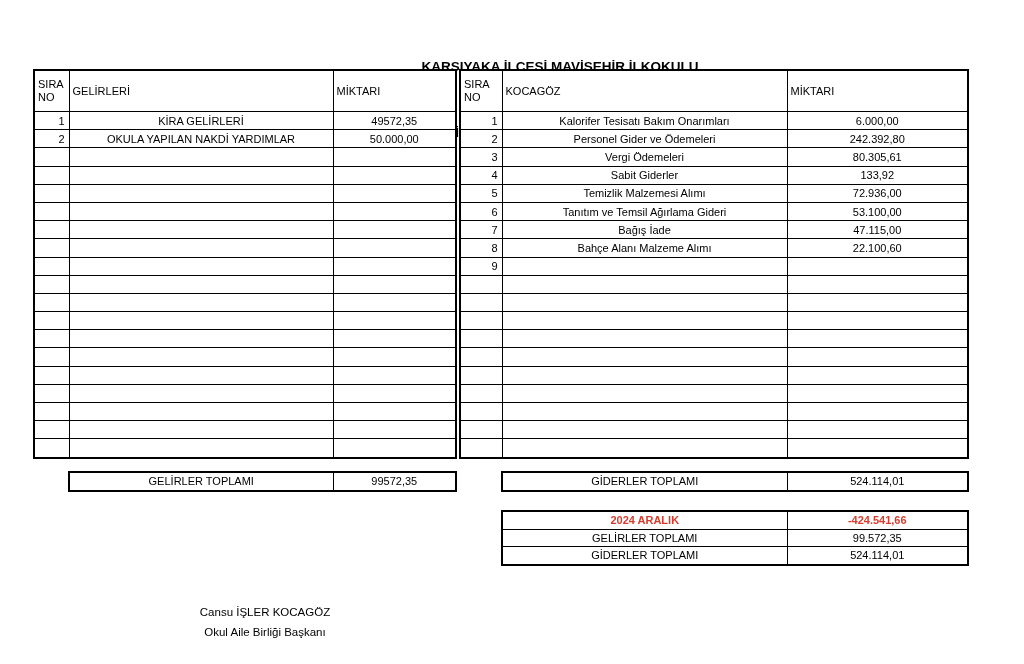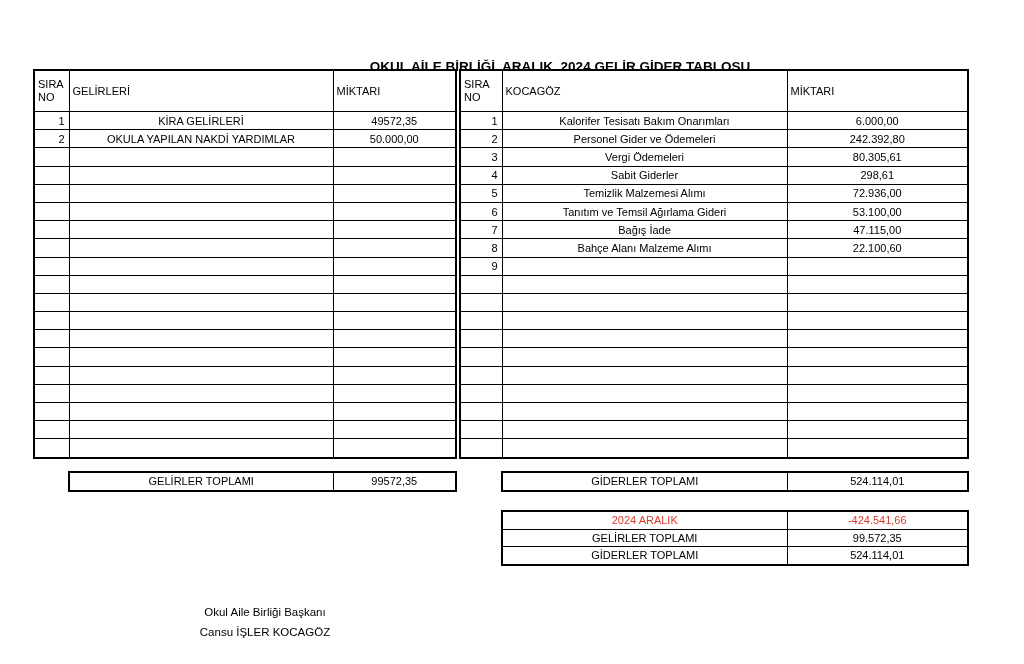--- a/index.html
+++ b/index.html
@@ -27,32 +27,33 @@
   td.name{text-align:center;}
   td.amount{text-align:center;}
   #income-table{left:33px;top:69px;width:422px;}
   #expense-table{left:459px;top:69px;width:508px;}
   .total-tbl{border:2px solid #000;}
   .total-tbl td{height:16.5px;}
   #income-total{left:68px;top:471px;width:387px;}
   #expense-total{left:501px;top:471px;width:466px;}
   #summary-table{left:501px;top:510px;width:466px;border:2px solid #000;}
   #summary-table td{height:16.5px;}
-  .neg-red{color:#D93B2B;font-weight:normal;margin-top:45px;}
+  .neg-red{color:#D93B2B;font-weight:bold;margin-top:45px;}
   .signature{
     position:absolute;top:603px;width:300px;text-align:center;
     font-size:11.5px;line-height:19.5px;
   }
   #signature-left{left:115px;}
   #signature-right{left:493px;}
 </style>
 </head>
 <body>
 
 <div class="title-block">
+  <div>KARŞIYAKA İLÇESİ MAVİŞEHİR İLKOKULU</div>
   <div>OKUL AİLE BİRLİĞİ  ARALIK  2024 GELİR GİDER TABLOSU</div>
 </div>
 
 <table id="income-table" class="main-tbl">
   <colgroup>
       <col style="width:35px">
       <col style="width:264px">
       <col style="width:123px">
     </colgroup>
   <thead>
@@ -186,21 +187,21 @@
         <td class="amount">242.392,80</td>
       </tr>
       <tr>
         <td class="no">3</td>
         <td class="name">Vergi Ödemeleri</td>
         <td class="amount">80.305,61</td>
       </tr>
       <tr>
         <td class="no">4</td>
         <td class="name">Sabit Giderler</td>
-        <td class="amount">298,61</td>
+        <td class="amount">133,92</td>
       </tr>
       <tr>
         <td class="no">5</td>
         <td class="name">Temizlik Malzemesi Alımı</td>
         <td class="amount">72.936,00</td>
       </tr>
       <tr>
         <td class="no">6</td>
         <td class="name">Tanıtım ve Temsil Ağırlama Gideri</td>
         <td class="amount">53.100,00</td>
@@ -314,18 +315,18 @@
         <td class="amount">99.572,35</td>
       </tr>
       <tr>
         <td class="name">GİDERLER TOPLAMI</td>
         <td class="amount">524.114,01</td>
       </tr>
     </tbody>
 </table>
 
 <div class="signature" id="signature-left">
+  <div>Cansu İŞLER KOCAGÖZ</div>
   <div>Okul Aile Birliği Başkanı</div>
-  <div>Cansu İŞLER KOCAGÖZ</div>
 </div>
 
 <div class="signature" id="signature-right">
 </div>
 
 </body></html>

